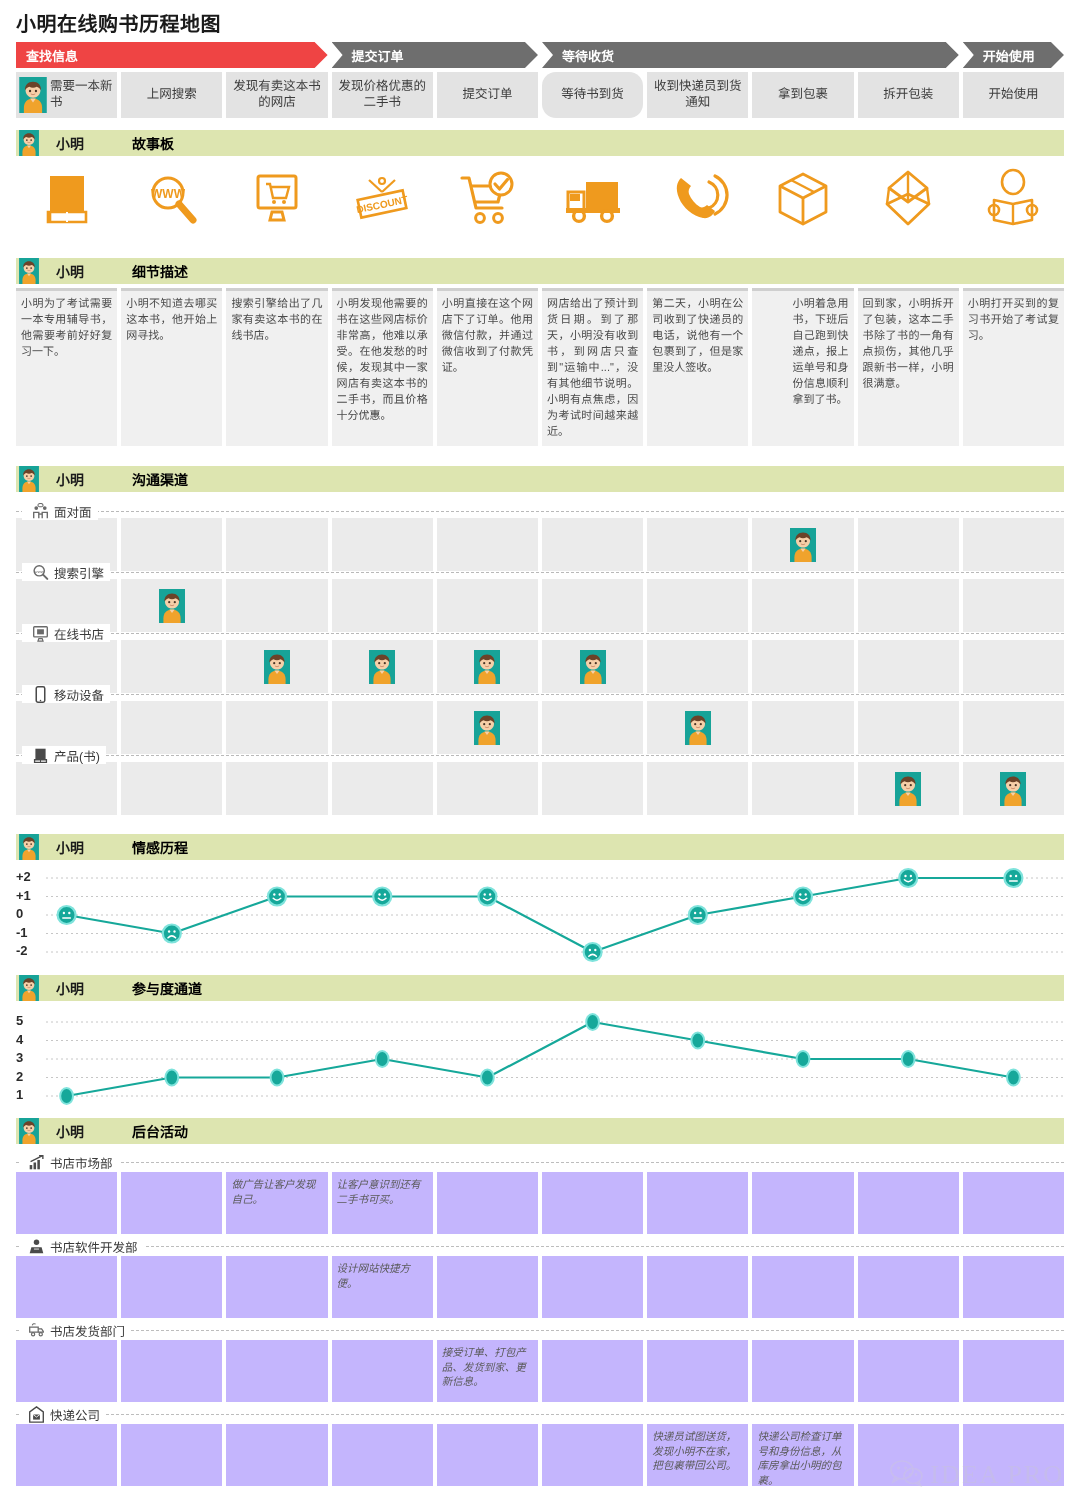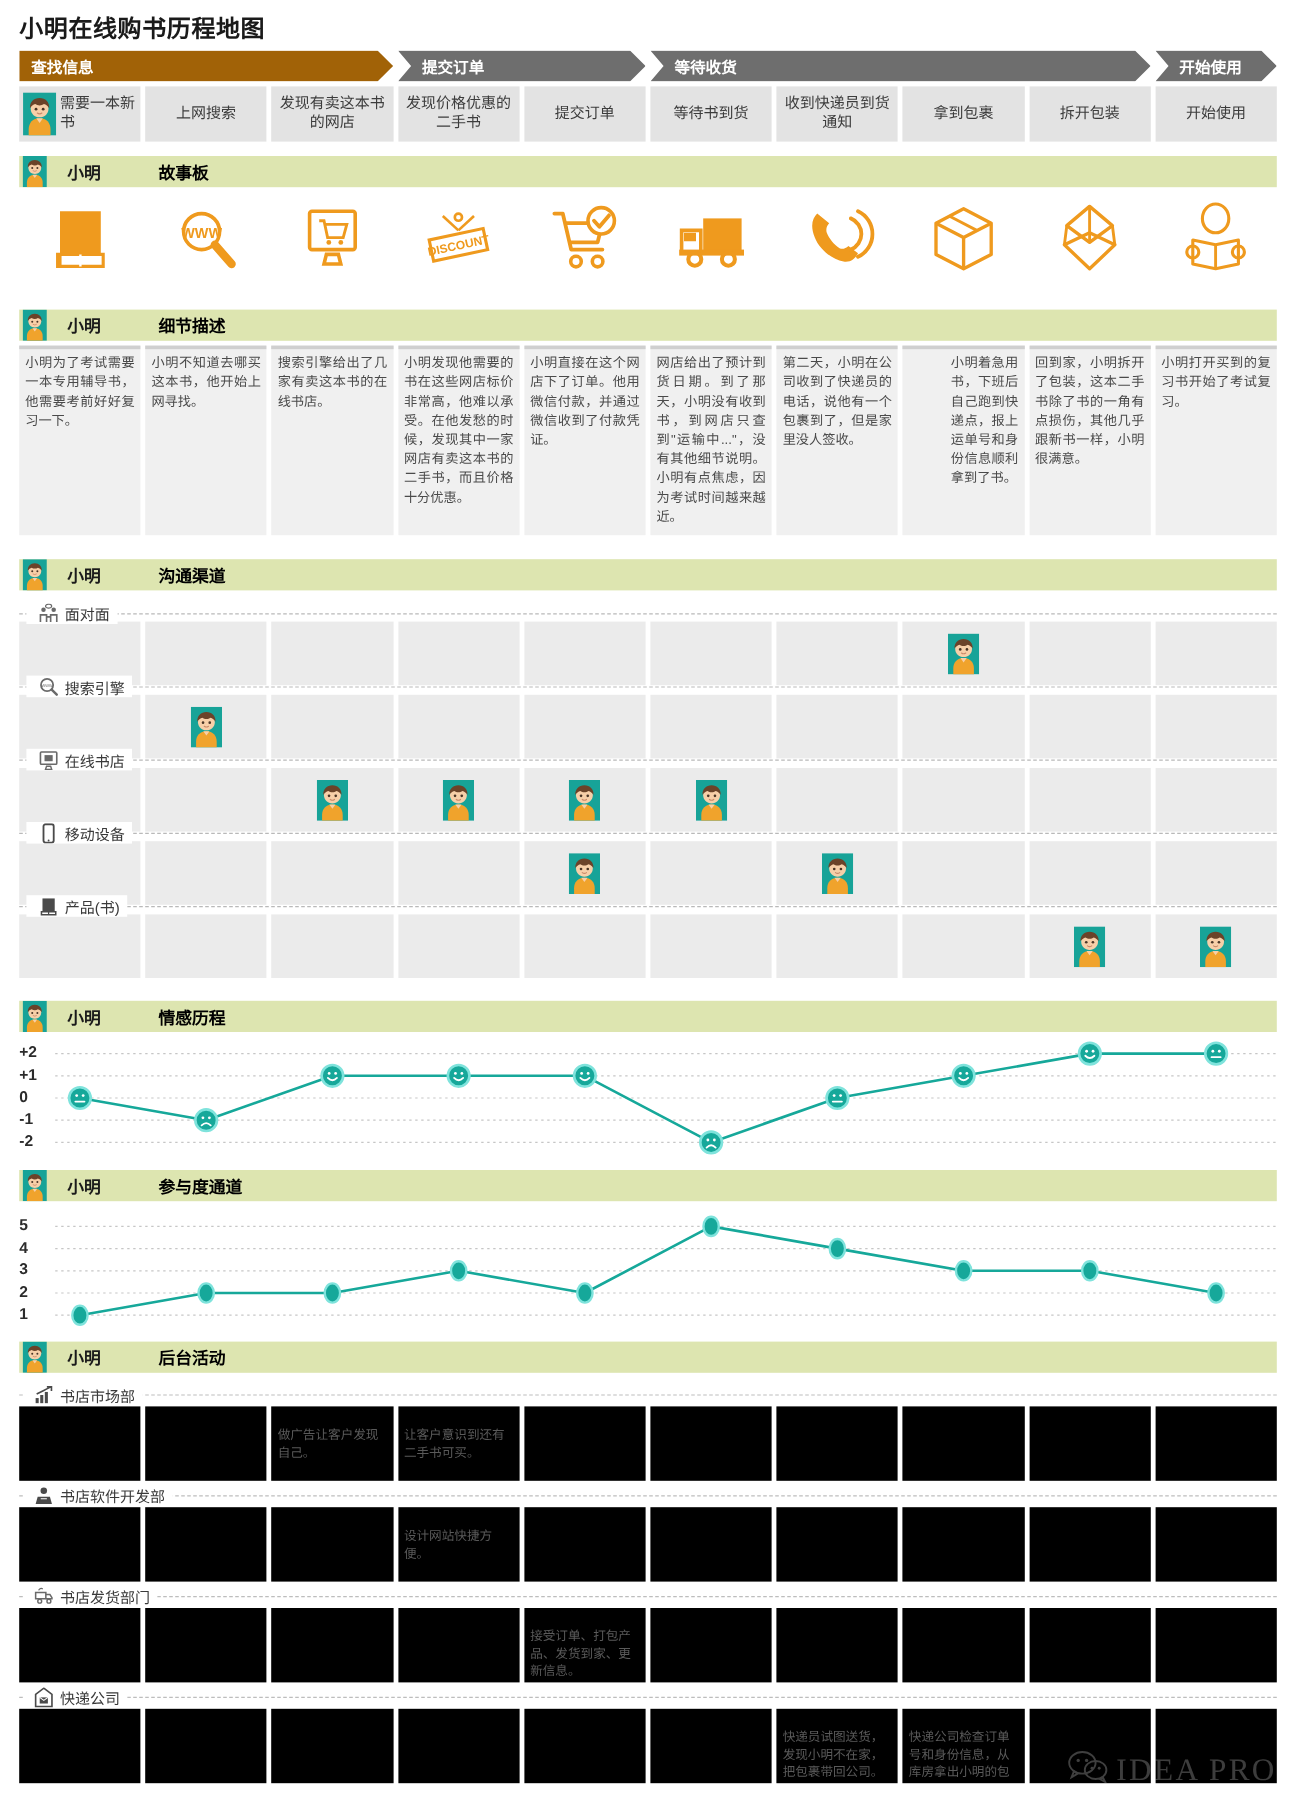--- a/index.html
+++ b/index.html
@@ -111,23 +111,23 @@
     position:absolute; left:16px; width:1048px; height:0;
     border-top:1px dashed #bdbdbd;
   }
   .bslabel {
     position:absolute; display:flex; align-items:center;
     background:#ffffff; padding:0 6px 0 8px; height:18px;
     font-size:12.5px; color:#3a3a3a; white-space:nowrap; z-index:3;
   }
   .bslabel .gi { margin-right:5px; display:flex; align-items:center; }
   .bscell {
-    position:absolute; top:0; background:#000000;
+    position:absolute; top:0; background:#c4b5fd;
     font-size:10.5px; line-height:1.4; color:#5a5a5a;
-    padding:17px 5px; overflow:hidden;
+    padding:5px 5px; overflow:hidden;font-style:italic;
   }
 
   
   #watermark {
     position:absolute; right:16px; bottom:16px;
     display:flex; align-items:center; opacity:0.30;
     pointer-events:none;
   }
   #watermark .wmtext {
     font-size:26px; color:#c9c9c9; letter-spacing:2px;
@@ -135,21 +135,21 @@
   }
 </style>
 </head>
 <body>
 
 <div class="page">
 
   <div id="title">小明在线购书历程地图</div>
 
   <div id="stagebar">
-      <div class="stage" style="left: 0px; width: 311.6px; background: #a16207;">
+      <div class="stage" style="left: 0px; width: 311.6px; background: #ef4444;">
         <span>查找信息</span>
       </div>
       <div class="stage notfirst" style="left: 315.6px; width: 206.4px; background: rgb(110, 110, 110);">
         <span>提交订单</span>
       </div>
       <div class="stage notfirst" style="left: 526px; width: 416.8px; background: rgb(110, 110, 110);">
         <span>等待收货</span>
       </div>
       <div class="stage notfirst" style="left: 946.8px; width: 101.2px; background: rgb(110, 110, 110);">
         <span>开始使用</span>
@@ -175,21 +175,21 @@
       </div>
       <div class="step" style="left: 210.4px; width: 101.2px;">
         <span>发现有卖这本书的网店</span>
       </div>
       <div class="step" style="left: 315.6px; width: 101.2px;">
         <span>发现价格优惠的二手书</span>
       </div>
       <div class="step" style="left: 420.8px; width: 101.2px;">
         <span>提交订单</span>
       </div>
-      <div class="step" style="left: 526px; width: 101.2px;">
+      <div class="step" style="left: 526px; width: 101.2px; border-radius: 14px;">
         <span>等待书到货</span>
       </div>
       <div class="step" style="left: 631.2px; width: 101.2px;">
         <span>收到快递员到货通知</span>
       </div>
       <div class="step" style="left: 736.4px; width: 101.2px;">
         <span>拿到包裹</span>
       </div>
       <div class="step" style="left: 841.6px; width: 101.2px;">
         <span>拆开包装</span>

